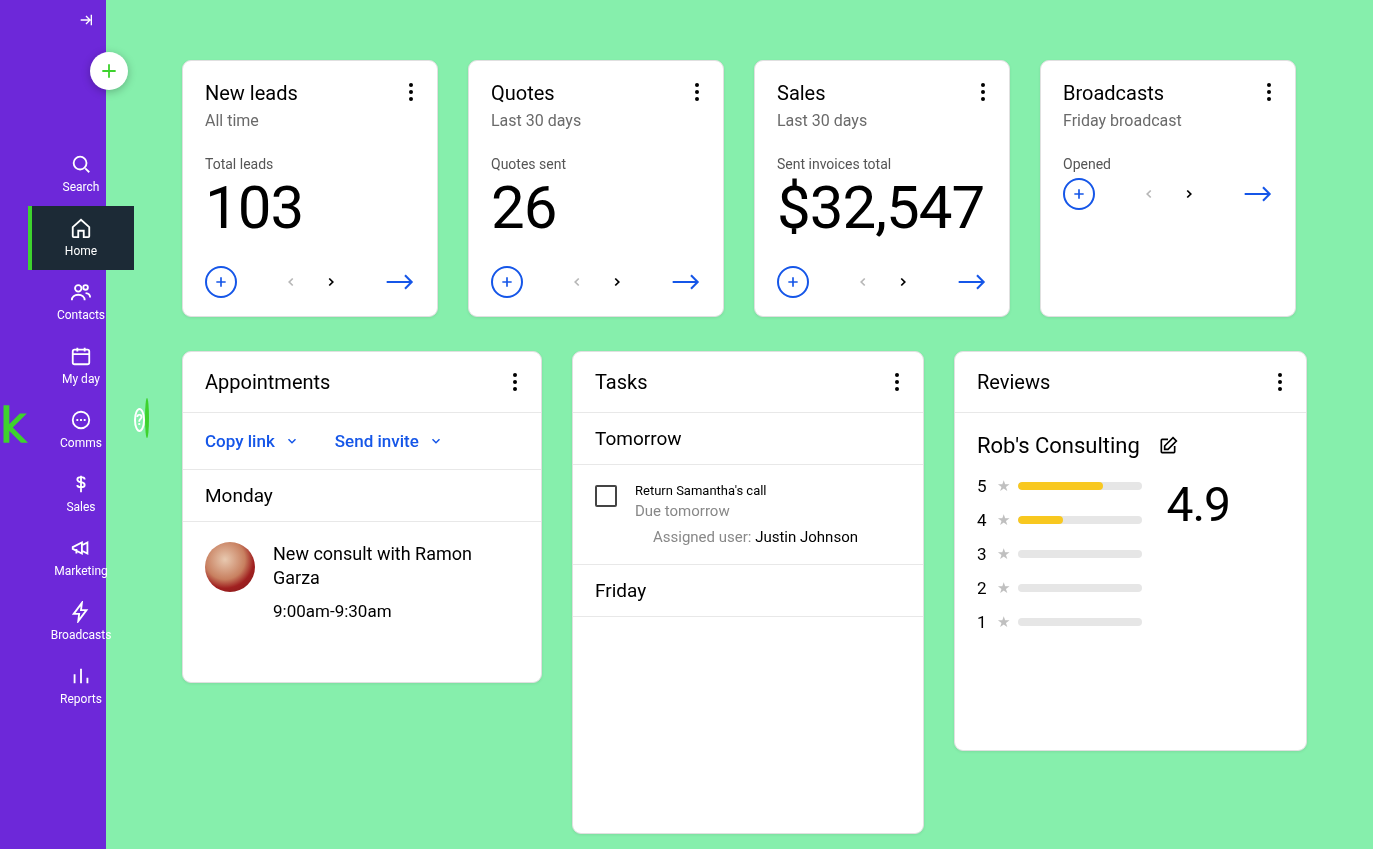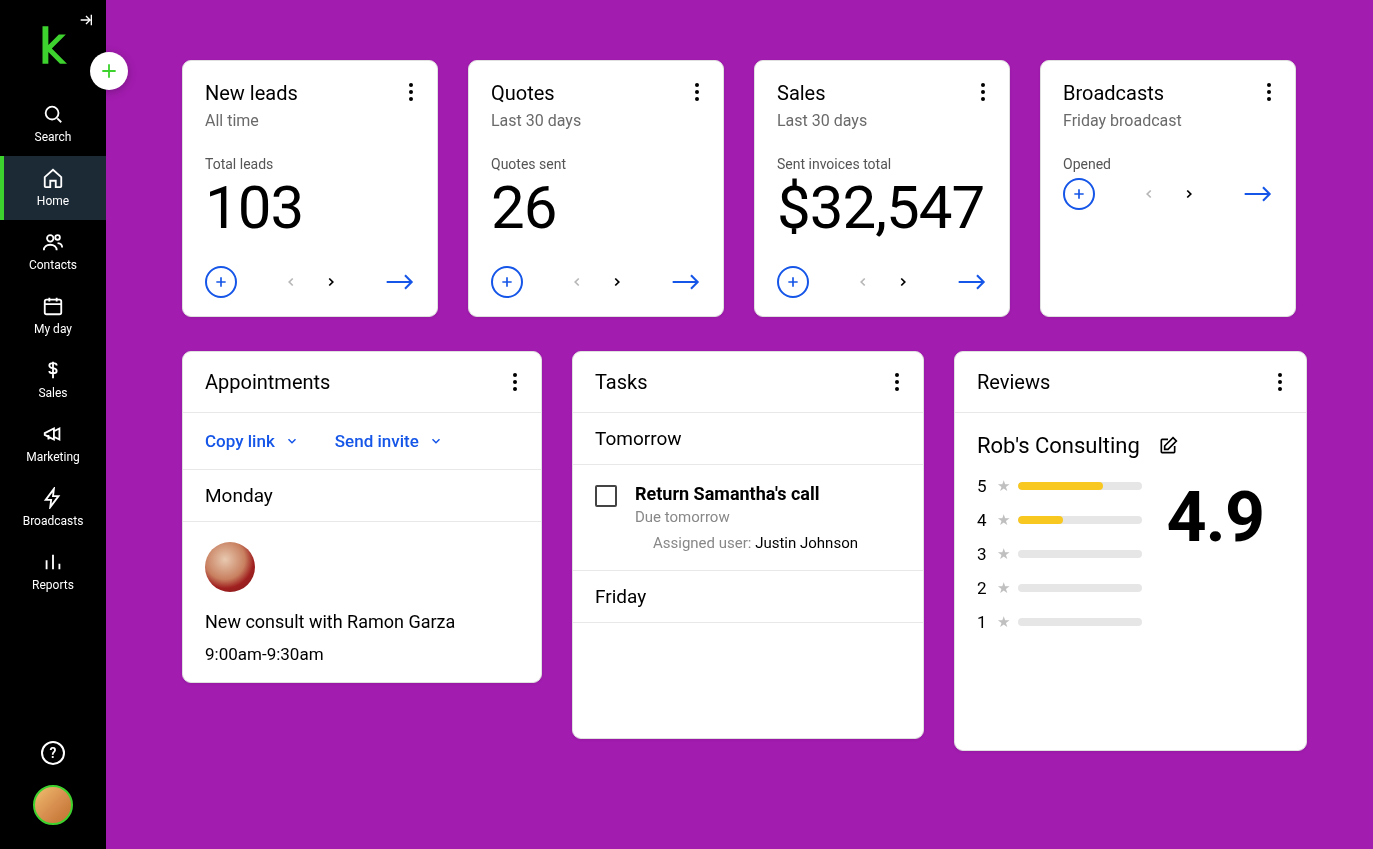--- a/index.html
+++ b/index.html
@@ -1,92 +1,92 @@
 <!DOCTYPE html>
 <html><head>
 <meta charset="utf-8">
 <style>
 * { margin: 0; padding: 0; box-sizing: border-box; }
 body { font-family: -apple-system, BlinkMacSystemFont, "Segoe UI", Roboto, Helvetica, Arial, sans-serif; background: #fff; }
 
 .app { display: flex; width: 1373px; height: 849px; }
 
 
-.sidebar { width: 106px; background: #000000; display: flex; flex-direction: column; align-items: center; position: relative; padding-top: 10px; }
+.sidebar { width: 106px; background: #6d28d9; display: flex; flex-direction: row; align-items: center; position: relative; padding-top: 10px; }
 .collapse-icon { position: absolute; top: 12px; right: 12px; color: #fff; font-size: 14px; cursor: pointer; }
 .logo { margin-top: 16px; margin-bottom: 28px; }
 .logo svg { width: 28px; height: 38px; }
 .nav-item { width: 106px; display: flex; flex-direction: column; align-items: center; justify-content: center; padding: 10px 0 12px; color: #fff; cursor: pointer; position: relative; }
 .nav-item.active { background: #1c2a36; }
 .nav-item.active::before { content: ""; position: absolute; left: 0; top: 0; bottom: 0; width: 4px; background: #3ed22e; }
 .nav-item .nav-icon { width: 24px; height: 24px; display: flex; align-items: center; justify-content: center; margin-bottom: 4px; }
 .nav-item .nav-label { font-size: 12px; font-weight: 400; }
 .sidebar-spacer { flex: 1; }
 .help-icon { width: 24px; height: 24px; border: 2px solid #fff; border-radius: 50%; display: flex; align-items: center; justify-content: center; color: #fff; font-size: 14px; font-weight: 600; margin-bottom: 20px; cursor: pointer; }
 .avatar { width: 40px; height: 40px; border-radius: 50%; border: 2px solid #3ed22e; background: linear-gradient(135deg, #f0c070 0%, #d89050 50%, #c07030 100%); margin-bottom: 24px; cursor: pointer; }
 
 
 .fab { position: absolute; top: 52px; left: 90px; width: 38px; height: 38px; border-radius: 50%; background: #fff; box-shadow: 0 2px 8px rgba(0,0,0,0.25); display: flex; align-items: center; justify-content: center; cursor: pointer; z-index: 10; }
 .fab svg { width: 20px; height: 20px; }
 
 
-.main { flex: 1; padding: 60px 30px 40px 76px; background: #a21caf; overflow: auto; }
+.main { flex: 1; padding: 60px 30px 40px 76px; background: #86efac; overflow: auto; }
 .stat-row { display: flex; gap: 30px; margin-bottom: 34px; }
 .stat-card { width: 256px; border: 1px solid #e0e0e0; border-radius: 9px; box-shadow: 0 1px 3px rgba(0,0,0,0.08); padding: 20px 22px 18px; background: #fff; display: flex; flex-direction: column; }
 .stat-card-head { display: flex; justify-content: space-between; align-items: flex-start; }
 .stat-title { font-size: 20px; color: #000; margin-bottom: 6px; }
 .stat-sub { font-size: 16px; color: #6a6a6a; margin-bottom: 26px; }
 .stat-label { font-size: 14px; color: #555; margin-bottom: 6px; }
 .stat-value { font-size: 60px; font-weight: 400; color: #000; letter-spacing: -1px; line-height: 1; margin-bottom: 28px; }
 .stat-actions { display: flex; align-items: center; justify-content: space-between; }
 .add-circle { width: 32px; height: 32px; border: 2px solid #1556e8; border-radius: 50%; display: flex; align-items: center; justify-content: center; cursor: pointer; }
 .add-circle svg { stroke: #1556e8; }
 .pager { display: flex; gap: 26px; align-items: center; }
 .chev { cursor: pointer; }
 .chev.disabled { opacity: 0.28; cursor: default; }
 .arrow-go { cursor: pointer; }
 .dots-v { cursor: pointer; display: flex; flex-direction: column; gap: 3px; padding: 2px; }
 .dots-v span { width: 4px; height: 4px; background: #000; border-radius: 50%; }
 
 .big-row { display: flex; gap: 30px; }
 .big-card { border: 1px solid #e0e0e0; border-radius: 9px; box-shadow: 0 1px 3px rgba(0,0,0,0.08); background: #fff; display: flex; flex-direction: column; overflow: hidden; }
 .big-card.appointments { width: 360px; height: 332px; }
-.big-card.tasks { width: 352px; height: 388px; }
+.big-card.tasks { width: 352px; height: 483px; }
 .big-card.reviews { width: 353px; height: 400px; }
 .big-head { display: flex; justify-content: space-between; align-items: center; padding: 18px 22px; border-bottom: 1px solid #e8e8e8; }
 .big-title { font-size: 20px; color: #000; }
 .section-head { padding: 14px 22px; border-bottom: 1px solid #e8e8e8; font-size: 19px; color: #000; }
 .links-row { display: flex; gap: 36px; padding: 18px 22px; border-bottom: 1px solid #e8e8e8; }
 .link-dd { display: flex; align-items: center; gap: 10px; color: #1556e8; font-size: 17px; cursor: pointer; font-weight: 500; }
-.appt-item { display: flex; gap: 18px; padding: 20px 22px; flex-direction: column; }
+.appt-item { display: flex; gap: 18px; padding: 20px 22px; }
 .appt-avatar { width: 50px; height: 50px; border-radius: 50%; background: radial-gradient(circle at 40% 35%, #e8c9b0 0%, #c88060 45%, #a02020 65%, #7a1818 100%); flex-shrink: 0; }
 .appt-info { display: flex; flex-direction: column; gap: 10px; }
 .appt-title { font-size: 18px; color: #000; line-height: 1.35; }
 .appt-time { font-size: 17px; color: #000; }
 
 .task-item { display: flex; gap: 18px; padding: 18px 22px; }
 .task-check { width: 22px; height: 22px; border: 2px solid #444; border-radius: 2px; flex-shrink: 0; margin-top: 2px; cursor: pointer; }
 .task-info { display: flex; flex-direction: column; gap: 4px; }
-.task-title { font-size: 18px; color: #000; font-weight: bold; }
+.task-title { font-size: 13px; color: #000; }
 .task-due { font-size: 15px; color: #888; }
 .task-assignee-row { font-size: 15px; color: #888; margin-top: 4px; margin-left: 18px; }
 .task-assignee-row .name { color: #000; }
 
 .review-body { padding: 20px 22px; }
 .review-name-row { display: flex; align-items: center; gap: 18px; margin-bottom: 18px; }
 .review-name { font-size: 22px; color: #000; }
 .edit-icon { cursor: pointer; }
 .review-flex { display: flex; gap: 24px; }
 .rating-rows { display: flex; flex-direction: column; gap: 14px; }
 .rating-row { display: flex; align-items: center; gap: 8px; }
 .rating-num { width: 12px; font-size: 17px; color: #000; }
 .star { color: #c0c0c0; font-size: 15px; }
 .bar { width: 124px; height: 8px; background: #e6e6e6; border-radius: 4px; overflow: hidden; }
 .bar-fill { height: 100%; background: #f8c820; border-radius: 4px; }
-.rating-big { font-size: 70px; font-weight: 700; color: #000; letter-spacing: -1px; }
+.rating-big { font-size: 48px; font-weight: 400; color: #000; letter-spacing: -1px; }
 svg { display: block; }
 </style>
 </head>
 <body>
 
 <div class="app">
   <div class="sidebar">
     <div class="collapse-icon">
       <svg width="16" height="16" viewBox="0 0 24 24" fill="none" stroke="#fff" stroke-width="2">
           <path d="M4 12h12M12 6l6 6-6 6M20 4v16"></path>
@@ -127,20 +127,29 @@
           <div class="nav-label">Contacts</div>
         </div>
         <div class="nav-item">
           <div class="nav-icon">
             <svg width="22" height="22" viewBox="0 0 24 24" fill="none" stroke="#fff" stroke-width="2">
               <rect x="3" y="5" width="18" height="16" rx="2"></rect>
               <path d="M3 10h18M8 3v4M16 3v4"></path>
             </svg>
           </div>
           <div class="nav-label">My day</div>
+        </div>
+        <div class="nav-item">
+          <div class="nav-icon">
+            <svg width="22" height="22" viewBox="0 0 24 24" fill="none" stroke="#fff" stroke-width="2">
+              <circle cx="12" cy="12" r="9"></circle>
+              <path d="M7 12h2M11 12h2M15 12h2"></path>
+            </svg>
+          </div>
+          <div class="nav-label">Comms</div>
         </div>
         <div class="nav-item">
           <div class="nav-icon">
             <svg width="22" height="22" viewBox="0 0 24 24" fill="none" stroke="#fff" stroke-width="2">
               <path d="M12 3v18M16 7c0-1.5-2-2.5-4-2.5S8 5.5 8 7s1 2.5 4 3 4 1.5 4 3-2 2.5-4 2.5-4-1-4-2.5"></path>
             </svg>
           </div>
           <div class="nav-label">Sales</div>
         </div>
         <div class="nav-item">

